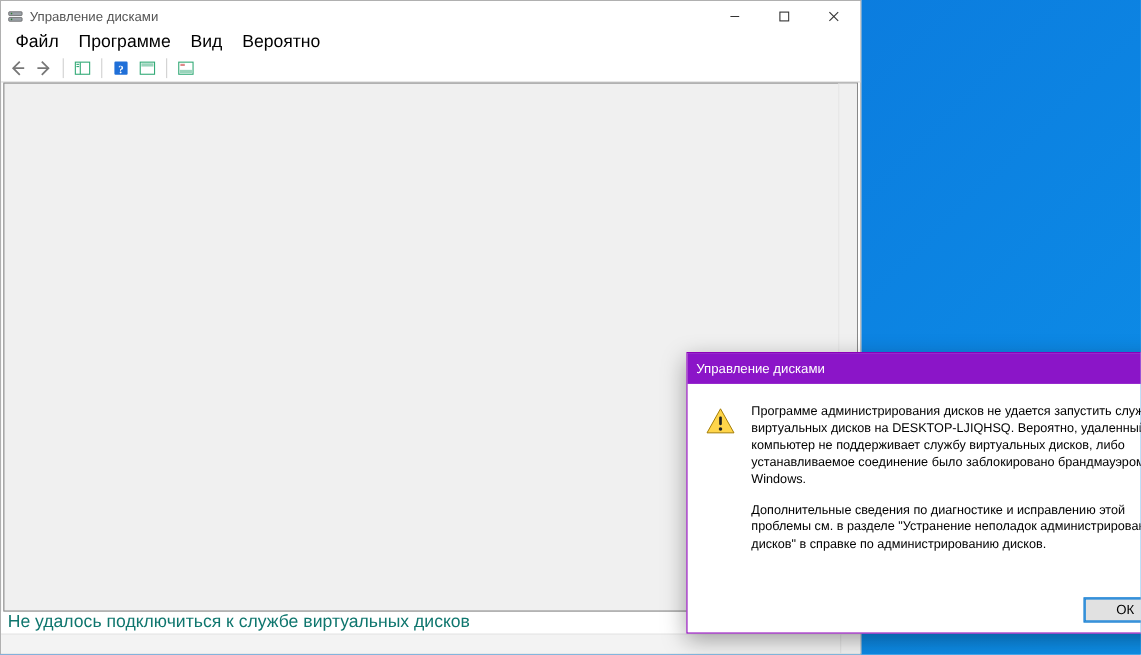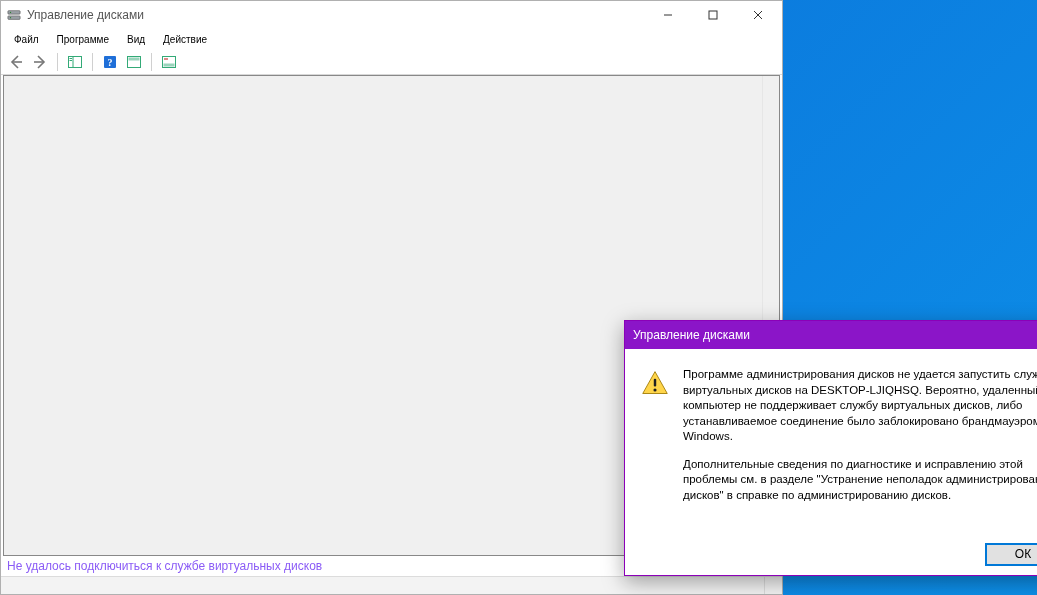--- a/index.html
+++ b/index.html
@@ -49,21 +49,21 @@
   .menubar {
     height: 20px;
     display: flex;
     align-items: center;
     padding: 0 4px;
     gap: 0;
     background: #fff;
   }
   .menubar .menu-item {
     padding: 2px 9px;
-    font-size: 10px;
+    font-size: 16px;
     color: #000;
   }
 
   .toolbar {
     height: 26px;
     border-top: 0px solid #e4e4e4;
     border-bottom: 1px solid #d8d8d8;
     display: flex;
     align-items: center;
     padding: 0 4px;
@@ -94,22 +94,22 @@
     width: 17px; background: #f0f0f0;
     border-left: 1px solid #e6e6e6;
   }
 
   .status-region {
     height: 20px;
     background: #fff;
     border-top: 0px;
     display: flex; align-items: center;
     padding: 0 6px;
-    color: #8b5cf6;
-    font-size: 12px;
+    color: #0f766e;
+    font-size: 16px;
   }
   .splitter-region {
     height: 18px;
     background: #fff;
     border-top: 1px solid #dcdcdc;
     display: flex;
   }
   .splitter-region .hscroll-space {
     flex: 1; background: #f3f3f3;
     border-right: 1px solid #dcdcdc;
@@ -208,21 +208,21 @@
           <line x1="9" y1="1" x2="1" y2="9" stroke="#333" stroke-width="1"></line>
         </svg>
       </div>
     </div>
   </div>
 
   <div class="menubar">
     <span class="menu-item">Файл</span>
     <span class="menu-item">Программе</span>
     <span class="menu-item">Вид</span>
-    <span class="menu-item">Действие</span>
+    <span class="menu-item">Вероятно</span>
   </div>
 
   <div class="toolbar">
     <div class="tb-btn">
       <svg width="16" height="16" viewBox="0 0 16 16">
         <path d="M10 2 L4 8 L10 14" fill="none" stroke="#777" stroke-width="1.6"></path>
         <path d="M4 8 H14" stroke="#777" stroke-width="1.6"></path>
       </svg>
     </div>
     <div class="tb-btn">

